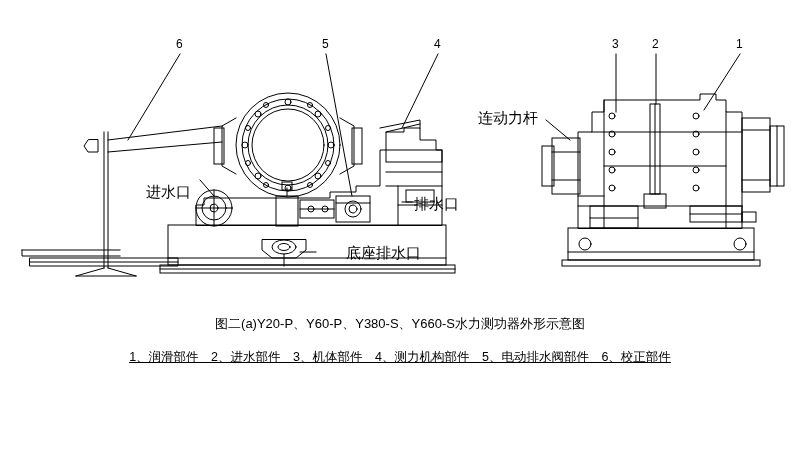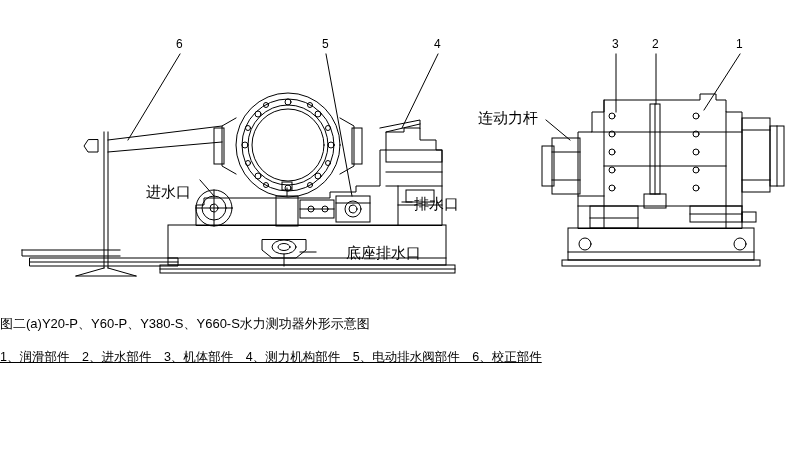--- a/index.html
+++ b/index.html
@@ -34,20 +34,21 @@
   .callout-num {
     font-size: 12px;
   }
   .cn-label {
     font-size: 15px;
   }
   .caption {
     position: absolute;
     left: 0;
     width: 800px;
+    text-align: center;
     font-size: 13px;
     color: #000000;
     white-space: nowrap;
   }
   .caption-2 {
     font-size: 12.5px;
     text-decoration: underline;
   }
 </style>
 </head>

